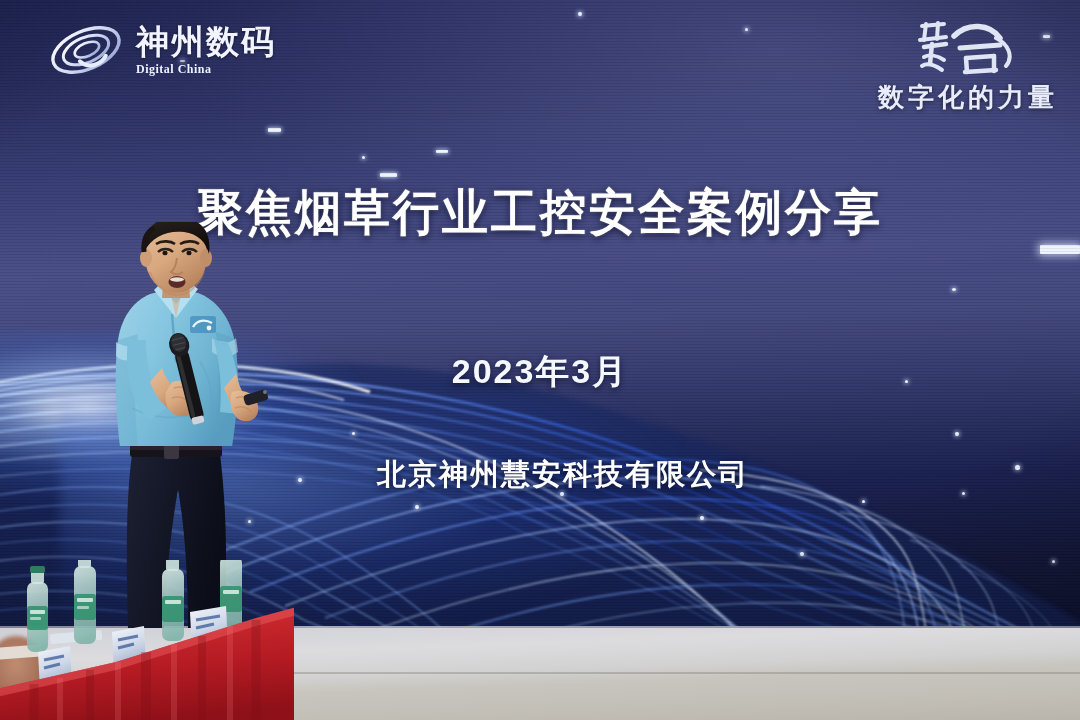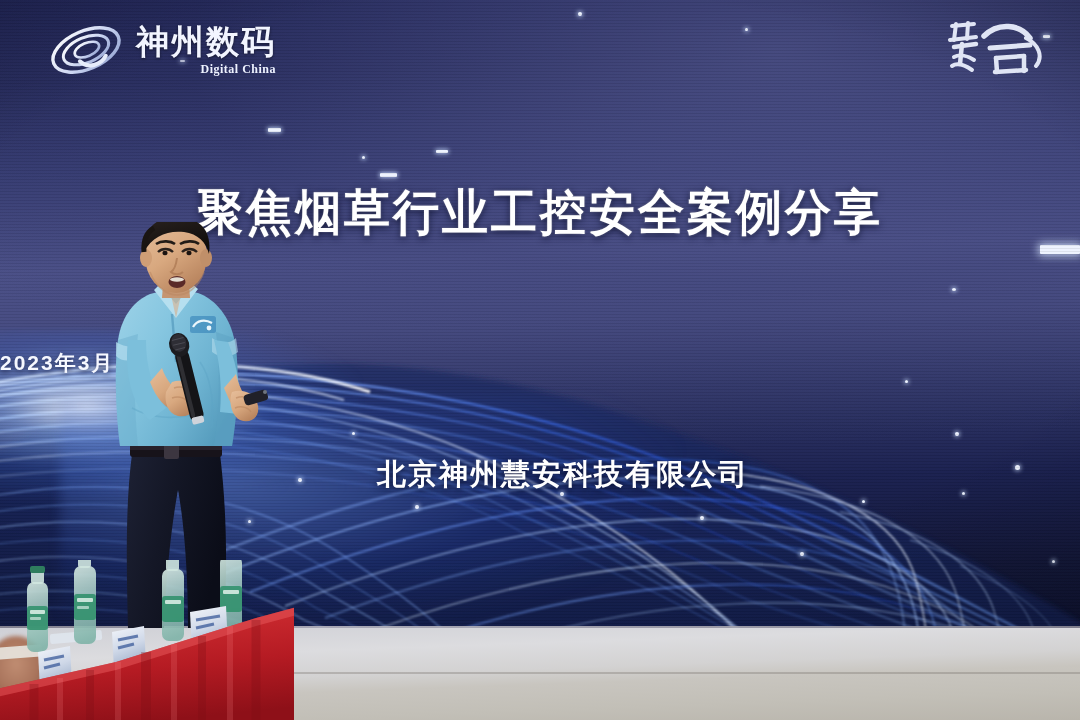--- a/index.html
+++ b/index.html
@@ -60,42 +60,42 @@
     background:radial-gradient(ellipse at 28% 40%, rgba(120,165,255,0.38) 0%, rgba(45,85,200,0.16) 45%, rgba(0,0,0,0) 76%);
     filter:blur(6px);
     pointer-events:none;
   }
 
   
   .spark{position:absolute; background:#eef3ff; border-radius:1px; box-shadow:0 0 4px 1px rgba(200,220,255,.75);}
   .spark.dot{border-radius:50%;}
 
   
-  .logo-dc{position:absolute; left:46px; top:18px; display:flex; align-items:center; gap:10px;text-align:right;}
+  .logo-dc{position:absolute; left:46px; top:18px; display:flex; align-items:center; gap:10px;}
   .dc-mark{width:80px;height:64px;flex:none;}
   .dc-words{display:flex;flex-direction:column;line-height:1;}
   .dc-cn{font-size:33px;font-weight:bold;color:#f2f5ff;letter-spacing:2px;text-shadow:0 1px 3px rgba(0,0,0,.5);}
   .dc-en{font-size:12px;font-weight:bold;color:#eef2ff;letter-spacing:.5px;margin-top:5px;font-family:"Liberation Serif","DejaVu Serif",serif;}
 
   .logo-sf{position:absolute; right:22px; top:14px; text-align:center;}
   .sf-mark{width:120px;height:72px;margin:0 auto;display:block;}
   .sf-sub{font-size:26px;font-weight:bold;color:#e8ecfb;letter-spacing:4px;margin-top:-6px;text-shadow:0 1px 4px rgba(0,0,0,.55);}
 
   .slide-title{
     position:absolute; left:0; right:0; top:182px;
     text-align:center;
     font-size:46px; font-weight:bold; color:#ffffff;
     letter-spacing:3px;
     text-shadow:0 2px 7px rgba(10,14,45,.85), 0 0 2px rgba(255,255,255,.5);
     transform:scaleY(1.06);
   }
   .slide-date{
     position:absolute; left:0; right:0; top:349px;
-    text-align:left;
-    font-size:21px; font-weight:bold; color:#f6f8ff;
+    text-align:center;
+    font-size:34px; font-weight:bold; color:#f6f8ff;
     letter-spacing:2px;
     text-shadow:0 2px 6px rgba(10,14,45,.8);
   }
   .slide-company{
     position:absolute; left:0; right:0; top:455px;
     text-align:center;
     font-size:29px; font-weight:bold; color:#ffffff;
     letter-spacing:2px;
     text-shadow:0 2px 7px rgba(8,12,40,.9);
     padding-left:46px;
@@ -294,20 +294,21 @@
 
           <path d="M46 22 C 60 8, 82 10, 92 24" stroke-width="5.5"></path>
           <path d="M52 34 L92 31" stroke-width="5"></path>
           <path d="M58 44 L86 42" stroke-width="4.5"></path>
           <path d="M58 44 L59 58" stroke-width="4.5"></path>
           <path d="M86 42 L86 57" stroke-width="4.5"></path>
           <path d="M57 58 L88 56" stroke-width="4.5"></path>
           <path d="M88 24 C 100 30, 106 42, 98 52" stroke-width="4"></path>
         </g>
       </svg>
+      <div class="sf-sub">数字化的力量</div>
     </div>
 
     <div class="slide-title">聚焦烟草行业工控安全案例分享</div>
     <div class="slide-date">2023年3月</div>
     <div class="slide-company">北京神州慧安科技有限公司</div>
   </div>
 
   <div class="floor-edge"></div>
   <div class="floor"></div>
   <div class="floor-seam"></div>

